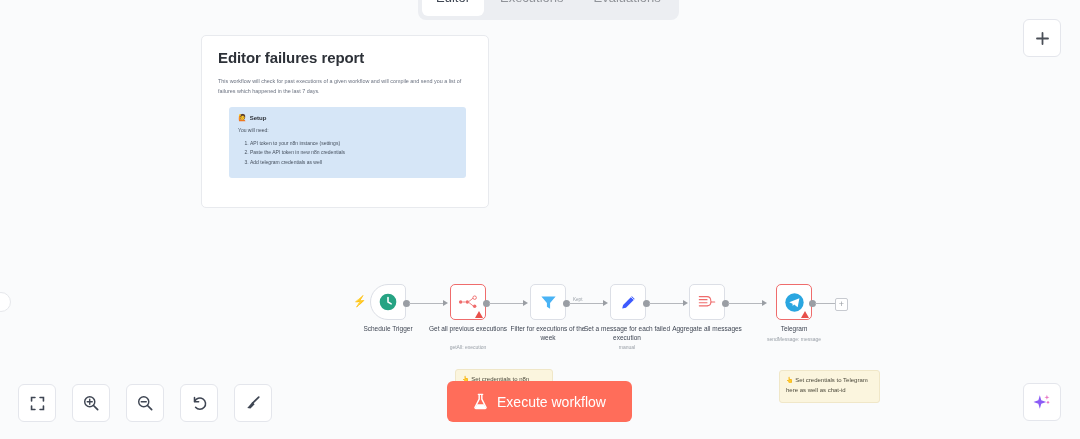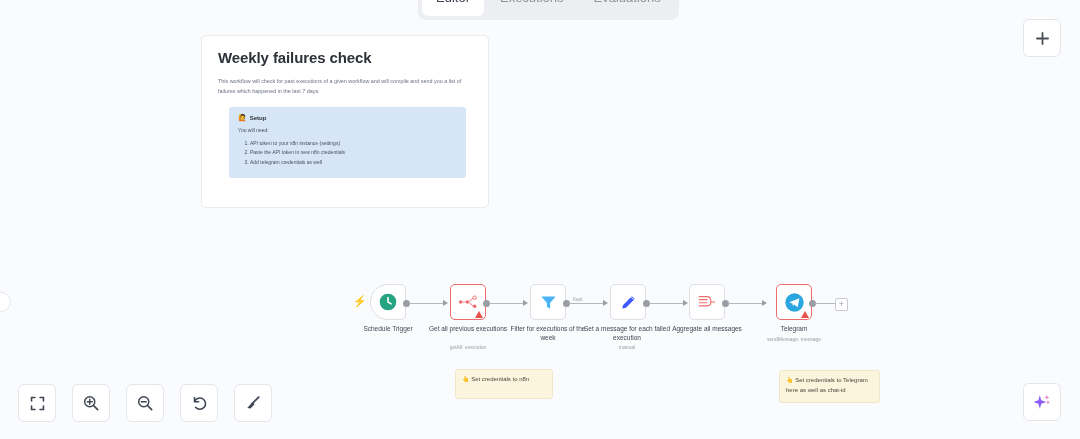--- a/index.html
+++ b/index.html
@@ -274,21 +274,21 @@
     <div class="tab">Evaluations</div>
   </div>
 
   <div class="square-btn plus-btn">
     <svg width="17" height="17" viewBox="0 0 20 20">
       <path d="M10 3.5 V16.5 M3.5 10 H16.5" stroke="#4a4f57" stroke-width="2.1" stroke-linecap="round"></path>
     </svg>
   </div>
 
   <div class="sticky-big">
-    <div class="sticky-title">Weekly failures check</div>
+    <div class="sticky-title">Editor failures report</div>
     <div class="sticky-desc">This workflow will check for past executions of a given workflow and will compile and send you a list of failures which happened in the last 7 days.</div>
     <div class="setup-box">
       <div class="setup-head">
         <span style="font-size:7px">🙋</span>
         <span>Setup</span>
       </div>
       <div class="setup-sub">You will need:</div>
       <ol class="setup-list">
         <li>API token to your n8n instance (settings)</li>
         <li>Paste the API token in new n8n credentials</li>
@@ -416,20 +416,27 @@
       </svg>
     </div>
     <div class="tool">
       <svg width="18" height="18" viewBox="0 0 20 20">
         <path d="M16.4 3.4 L9.6 10.2" stroke="#3f4653" stroke-width="1.9" stroke-linecap="round"></path>
         <path d="M9.4 9 L11.8 11.4 L7.2 16 L3.6 15.6 Z" fill="#3f4653"></path>
       </svg>
     </div>
   </div>
 
+  <div class="exec-btn">
+    <svg width="15" height="17" viewBox="0 0 18 20">
+      <path d="M6.4 1.4 H11.6 M7.4 1.4 V7.2 L2.6 16.6 A1 1 0 0 0 3.5 18.3 H14.5 A1 1 0 0 0 15.4 16.6 L10.6 7.2 V1.4" stroke="#ffffff" stroke-width="1.7" fill="none" stroke-linecap="round" stroke-linejoin="round"></path>
+      <path d="M5 13.4 H13 L14.9 17 A0.8 0.8 0 0 1 14.2 18.2 H3.8 A0.8 0.8 0 0 1 3.1 17 Z" fill="#ffffff"></path>
+    </svg>
+    <span>Execute workflow</span>
+  </div>
 
   <div class="square-btn ai-btn">
     <svg width="20" height="20" viewBox="0 0 22 22">
       <path d="M8.6 3.6 L10.2 9.2 L15.6 11 L10.2 12.8 L8.6 18.4 L7 12.8 L1.6 11 L7 9.2 Z" fill="#8b5cf6"></path>
       <path d="M16.4 3 L17.1 5.1 L19.2 5.8 L17.1 6.5 L16.4 8.6 L15.7 6.5 L13.6 5.8 L15.7 5.1 Z" fill="#e879c6"></path>
       <circle cx="17.6" cy="11.4" r="1.3" fill="#e879c6"></circle>
     </svg>
   </div>
 
 </div>

